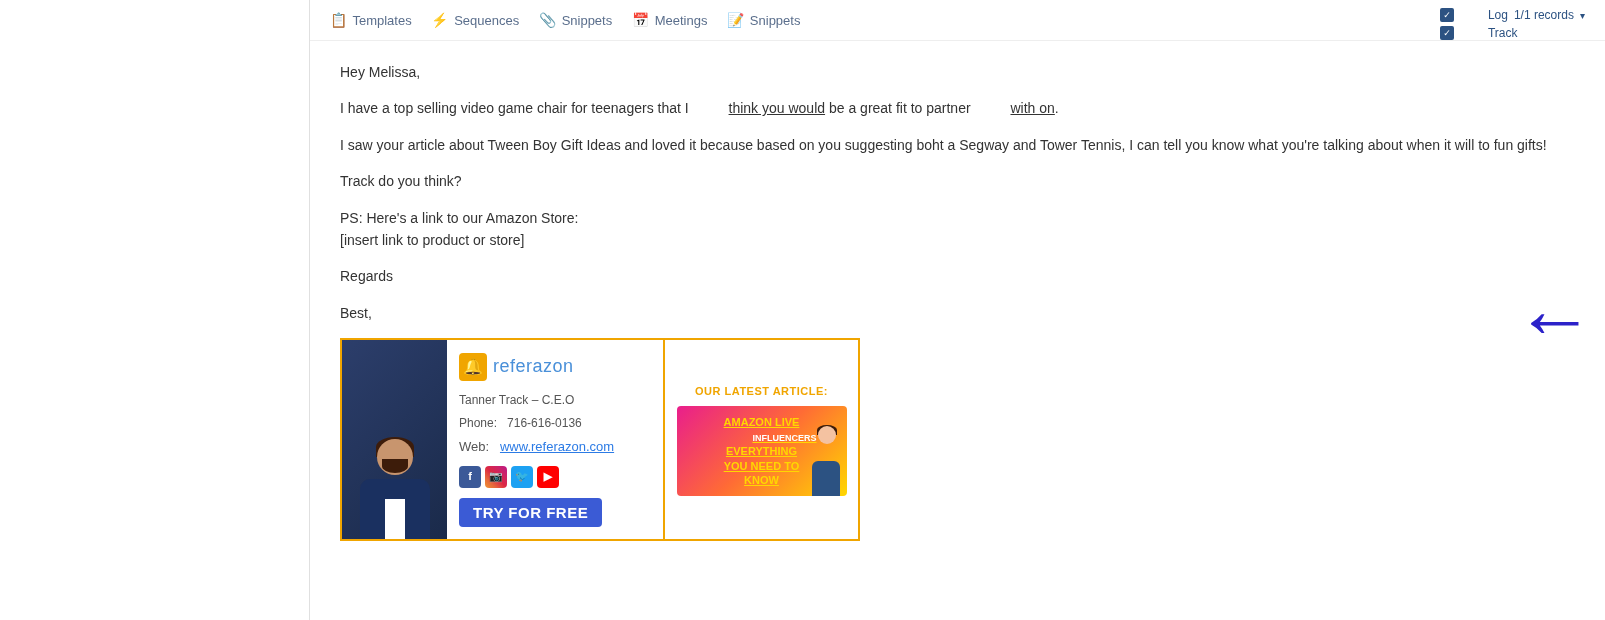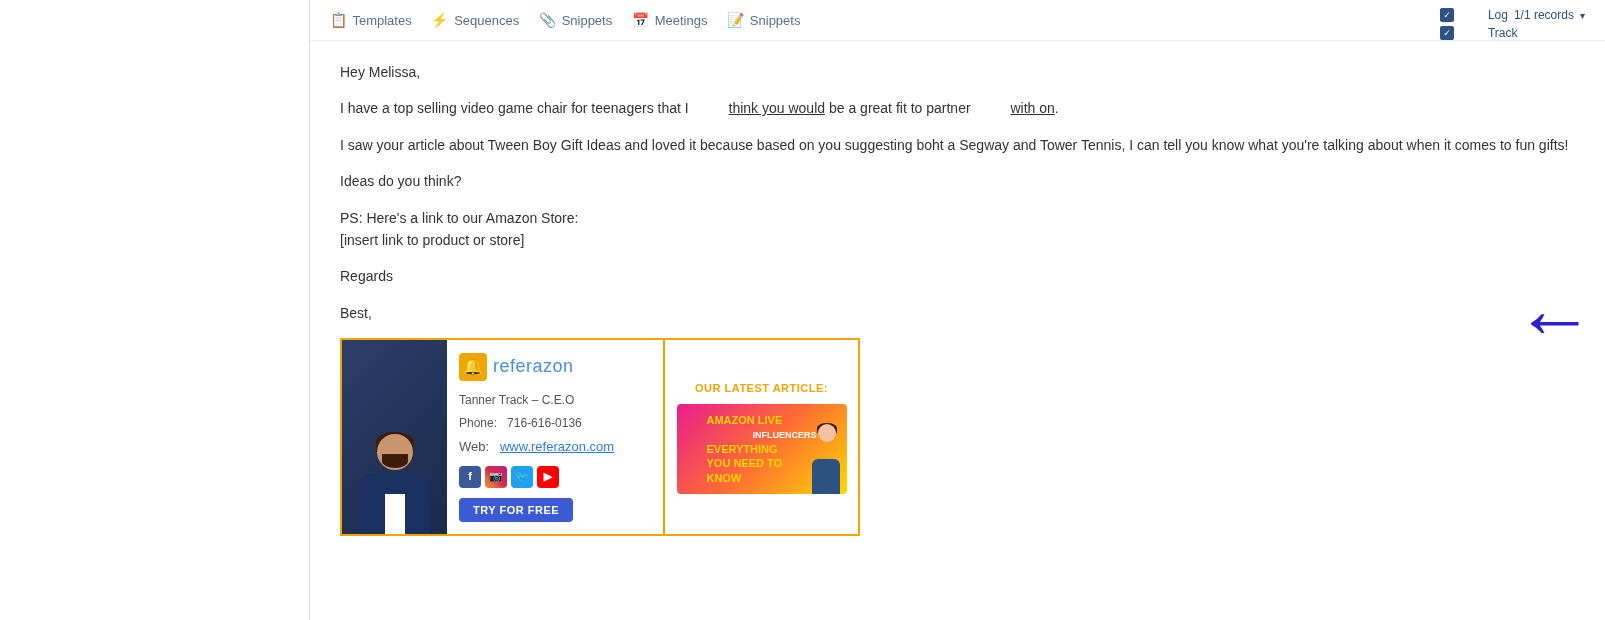--- a/index.html
+++ b/index.html
@@ -244,21 +244,21 @@
     .fb { background: #3b5998; }
     .ig { background: linear-gradient(45deg, #f09433, #e6683c, #dc2743, #cc2366, #bc1888); }
     .tw { background: #1da1f2; }
     .yt { background: #ff0000; }
     .try-btn {
       background: #3b5bd5;
       color: #fff;
       border: none;
       padding: 6px 14px;
       border-radius: 4px;
-      font-size: 11px;
+      font-size: 15px;
       font-weight: 700;
       cursor: pointer;
       margin-top: 6px;
       width: fit-content;
       letter-spacing: 0.5px;
     }
     .sig-right {
       width: 195px;
       flex-shrink: 0;
       border-left: 2px solid #f0a500;
@@ -285,26 +285,27 @@
       display: flex;
       align-items: center;
       justify-content: center;
       position: relative;
       overflow: hidden;
     }
     .banner-text {
       color: #ffd700;
       font-size: 11px;
       font-weight: 900;
-      text-align: left;
+      text-align: center;
       padding: 8px;
       line-height: 1.3;
       text-transform: uppercase;
       z-index: 2;
       position: relative;
+      text-decoration: underline;
     }
     .banner-text .small-line {
       color: #fff;
       font-size: 9px;
       font-weight: 700;
       margin-left: 46px;
     }
     .banner-figure {
       position: absolute;
       right: 6px;
@@ -395,25 +396,25 @@
       </div>
     </div>
 
     <div class="email-body">
       <p>Hey Melissa,</p>
 
       <p>
         I have a top selling video game chair for teenagers that I <span class="underline-text">think you would</span> be a great fit to partner <span class="underline-text">with on</span>.
       </p>
 
-      <p>I saw your article about Tween Boy Gift Ideas and loved it because based on you suggesting boht a Segway and Tower Tennis, I can tell you know what you're talking about when it comes to fun gifts!</p>
-
-
-
-      <p>Ideas do you think?</p>
+      <p>I saw your article about Tween Boy Gift Ideas and loved it because based on you suggesting boht a Segway and Tower Tennis, I can tell you know what you're talking about when it will to fun gifts!</p>
+
+
+
+      <p>Track do you think?</p>
 
       <p>
         <span>PS: Here's a link to our Amazon Store:</span><br>
         <span>[insert link to product or store]</span>
       </p>
 
       <p>Regards</p>
 
       <p>Best,</p>
 

